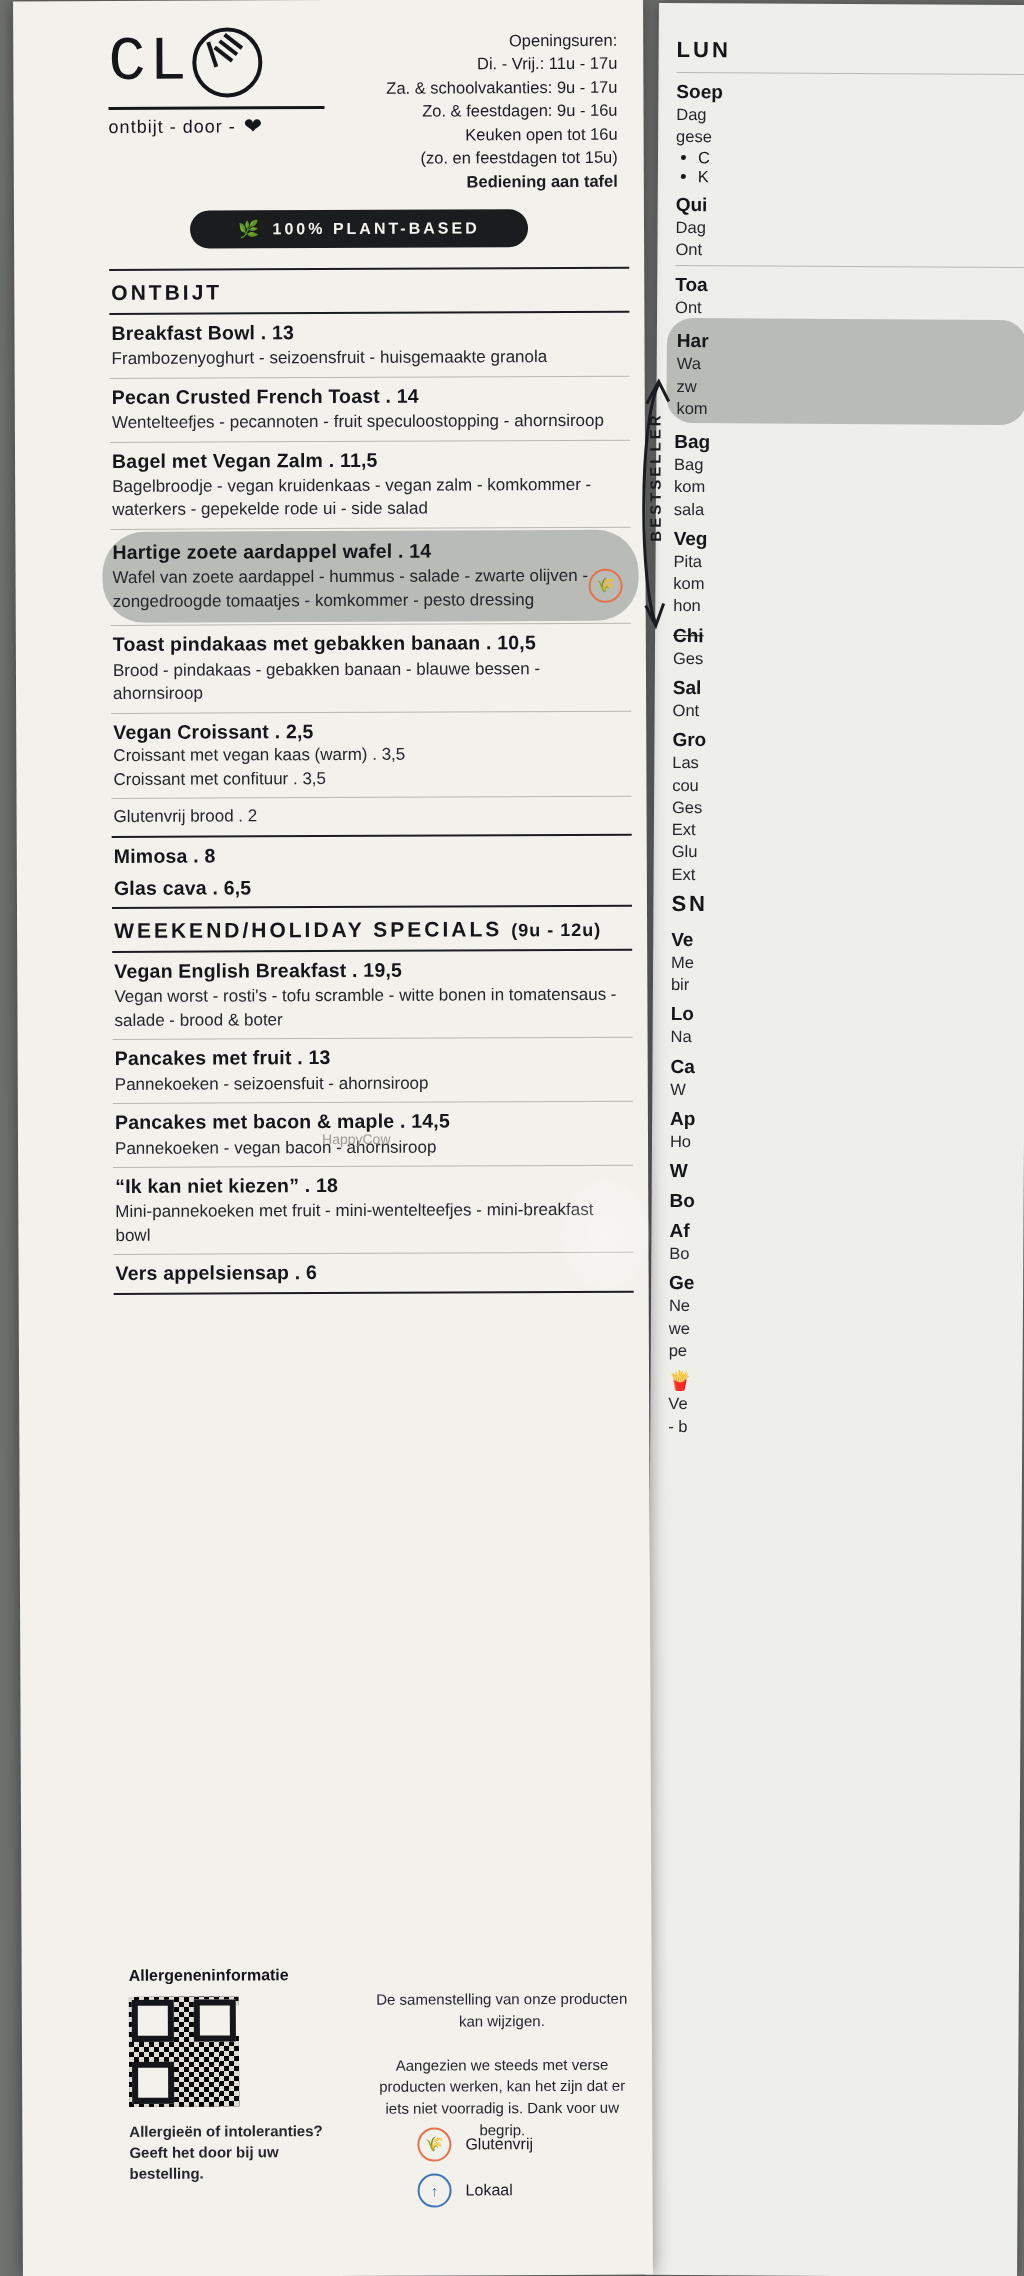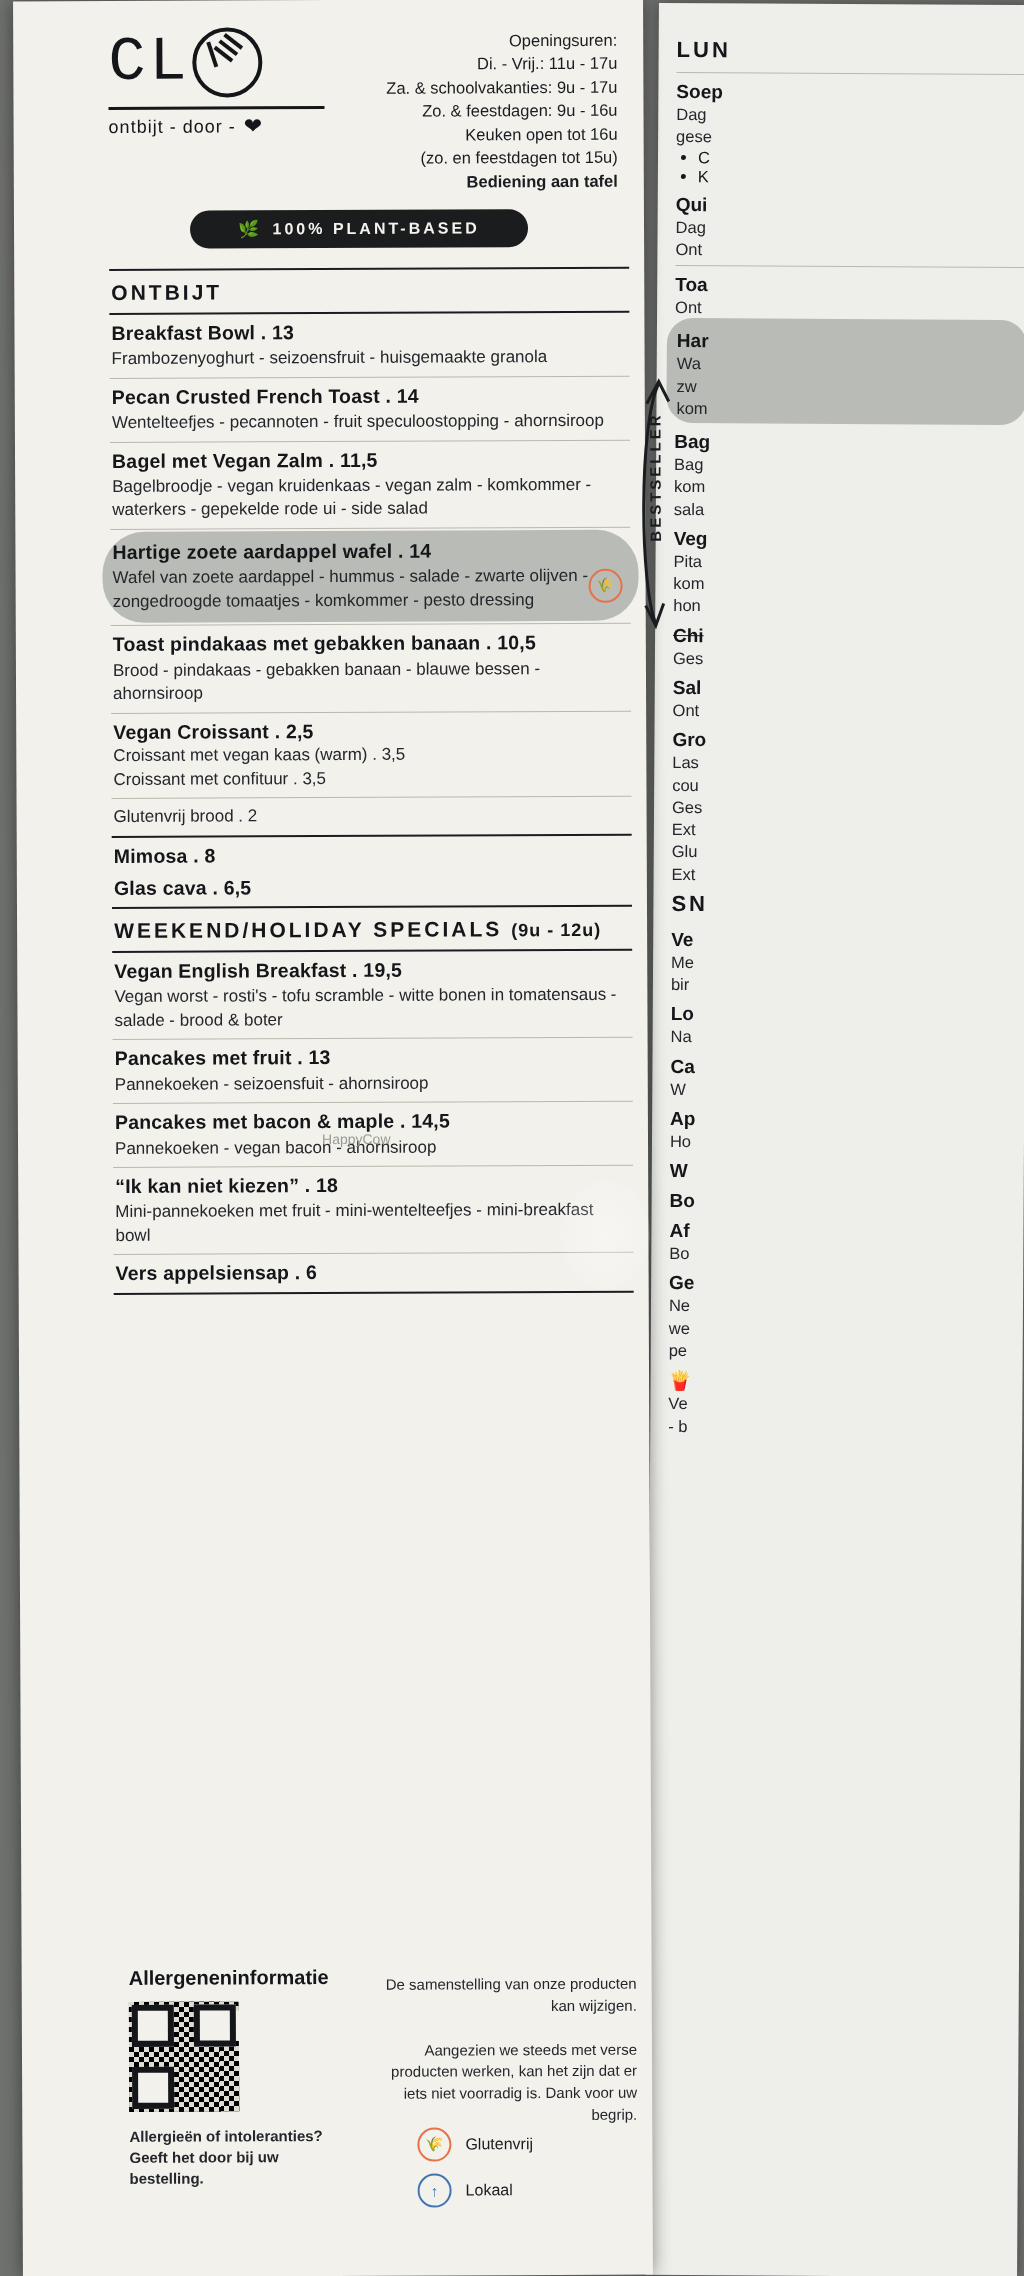--- a/index.html
+++ b/index.html
@@ -245,21 +245,21 @@
   
   .footer {
     position: absolute;
     left: 95px;
     top: 1966px;
     width: 520px;
     font-size: 15px;
     color: #24262b;
   }
   .footer-title {
-    font-size: 20px;
+    font-size: 16px;
     font-weight: bold;
     color: #15161a;
   }
   .qr {
     width: 110px;
     height: 110px;
     margin-top: 12px;
     background:
       repeating-linear-gradient(90deg, #15161a 0 5px, #f2f1ec 5px 10px),
       repeating-linear-gradient(0deg, #15161a 0 5px, #f2f1ec 5px 10px);
@@ -281,22 +281,22 @@
     width: 30px; height: 30px;
     border: 6px solid #15161a;
     background: #f2f1ec;
   }
   .footer-left {
     position: absolute;
     left: 12px; top: 0; width: 215px;
   }
   .footer-right {
     position: absolute;
-    left: 250px; top: 8px; width: 270px;
-    text-align: right;
+    left: 250px; top: 23px; width: 270px;
+    text-align: center;
     line-height: 1.45;
   }
   .footer-note2 { margin-top: 22px; }
   .footer-allerg {
     margin-top: 14px;
     line-height: 1.4;
     font-weight: bold;
   }
   .legend {
     position: absolute;

